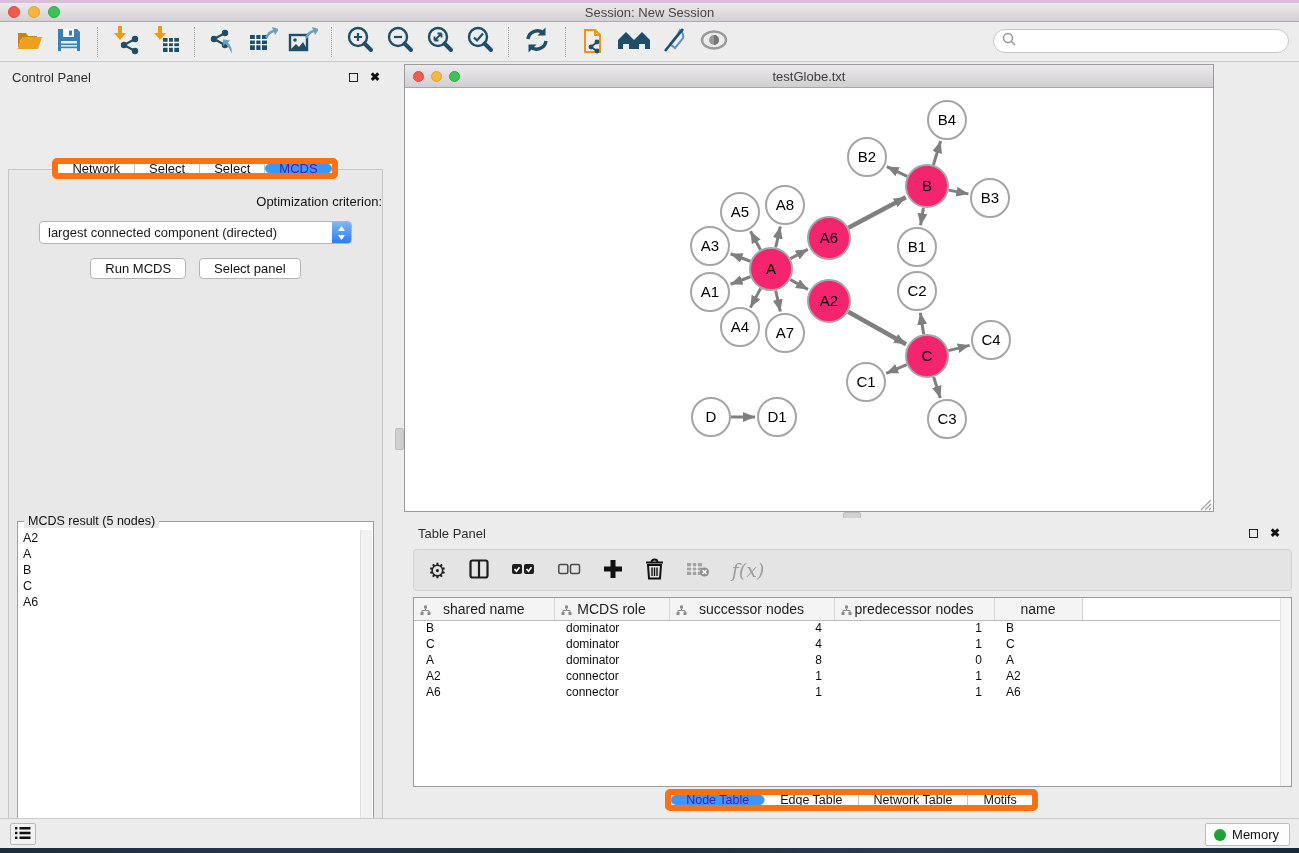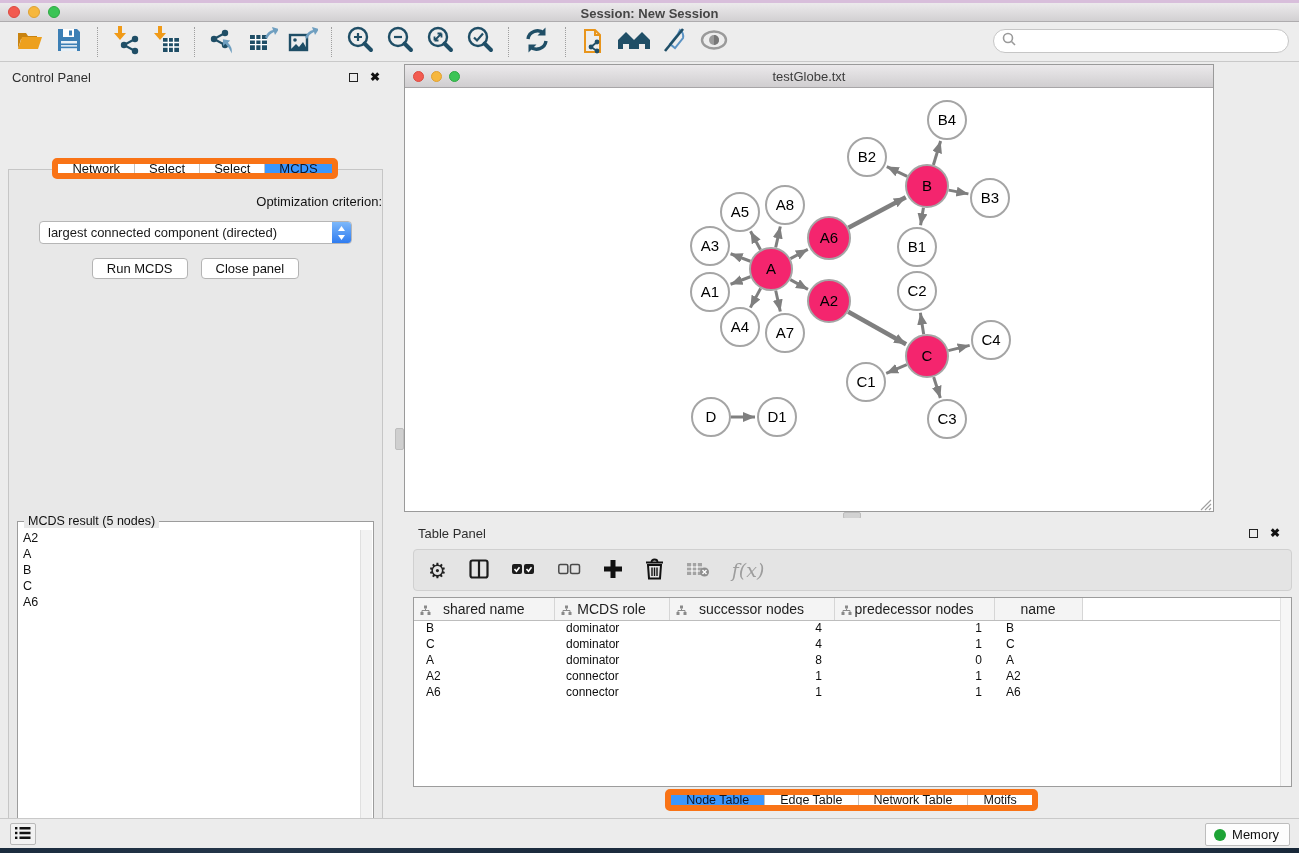--- a/index.html
+++ b/index.html
@@ -7,21 +7,21 @@
   body { font-family:"Liberation Sans", sans-serif; background:#ececec; position:relative; color:#1a1a1a; }
 
   
   .wall-top { position:absolute; left:0; top:0; width:1299px; height:3px; background:#d8bedb; }
   .wall-bottom { position:absolute; left:0; top:848px; width:1299px; height:5px;
     background:linear-gradient(90deg,#1b2c3e,#24364a 20%,#1a2a3c 45%,#2a3c50 70%,#182839); }
 
   
   .titlebar { position:absolute; left:0; top:3px; width:1299px; height:19px;
     background:linear-gradient(#eceaec,#d2d0d2); border-bottom:1px solid #aeacae;
-    display:flex; align-items:flex-end; justify-content:center; font-size:13px; color:#454545;font-weight:bold; }
+    display:flex; align-items:center; justify-content:center; font-size:13px; color:#454545; }
   .lights { position:absolute; left:8px; top:3px; display:flex; gap:8px; }
   .light { width:12px; height:12px; border-radius:50%; }
   .light.red { background:#f25b50; border:1px solid #dc4a41; }
   .light.yellow { background:#f6b73d; border:1px solid #dfa133; }
   .light.green { background:#3bc455; border:1px solid #2fa843; }
 
   
   .toolbar { position:absolute; left:0; top:22px; width:1299px; height:40px; background:#ededed;
     border-bottom:1px solid #c9c9c9; display:flex; align-items:center; }
   .tb-btn { width:34px; height:34px; border:none; background:transparent; display:flex;
@@ -37,21 +37,21 @@
   .panel-header { height:30px; display:flex; align-items:center; padding:0 12px; font-size:13px; color:#2e2e2e; }
   .panel-header .spacer { flex:1; }
   .ph-btn { width:16px; height:16px; border:none; background:transparent; font-size:12px; color:#111;
     display:flex; align-items:center; justify-content:center; margin-left:6px; }
   .float-glyph { width:9px; height:9px; border:1.5px solid #222; display:inline-block; }
   .cp-tabs { position:absolute; left:0; top:96px; width:390px; display:flex; justify-content:center; z-index:2; }
   .seg-group { display:flex; border:6px solid #f97316; border-radius:5px; overflow:hidden; background:#fff; height:21px; }
   .seg { padding:0 14px; font-size:13px; display:flex; align-items:center; background:#fff; border:none;
     border-right:1px solid #c4c4c4; color:#111; }
   .seg:last-child { border-right:none; }
-  .seg.selected { background:#3b97fd; color:#0f172a; }
+  .seg.selected { background:#3b97fd; color:#4c1d95;border-radius:9px; }
   .cp-body { position:absolute; left:8px; top:107px; width:375px; height:698px; background:#e8e8e8;
     border:1px solid #c6c6c6; }
   .opt-label { margin-top:24px; text-align:right; font-size:13px; color:#111; }
   .dropdown { position:relative; margin:12px auto 0 auto; width:313px; height:23px; background:#fff;
     border:1px solid #b6b6b6; border-radius:4px; display:flex; align-items:center; font-size:13px; }
   .dropdown .dd-text { flex:1; padding-left:8px; white-space:nowrap; overflow:hidden; }
   .dd-spinner { width:19px; height:21px; border-radius:0 3px 3px 0;
     background:linear-gradient(#7db8fa,#2f7cf0); display:flex; flex-direction:column;
     align-items:center; justify-content:center; color:#fff; }
   .dd-spinner svg { display:block; }
@@ -301,21 +301,21 @@
       <span class="dd-text">largest connected component (directed)</span>
       <span class="dd-spinner">
         <svg width="9" height="14" viewBox="0 0 9 14">
             <path d="M4.5 0 L8 5 H1 Z" fill="#fff"></path>
             <path d="M4.5 14 L1 9 H8 Z" fill="#fff"></path>
           </svg>
       </span>
     </div>
     <div class="cp-buttons">
       <button class="mac-btn">Run MCDS</button>
-      <button class="mac-btn">Close panel</button>
+      <button class="mac-btn">Select panel</button>
     </div>
     <div class="result-box">
       <span class="result-legend">MCDS result (5 nodes)</span>
       <div class="result-list" id="result-list">
           <div class="result-item">A2</div>
           <div class="result-item">A</div>
           <div class="result-item">B</div>
           <div class="result-item">C</div>
           <div class="result-item">A6</div>
         </div>

